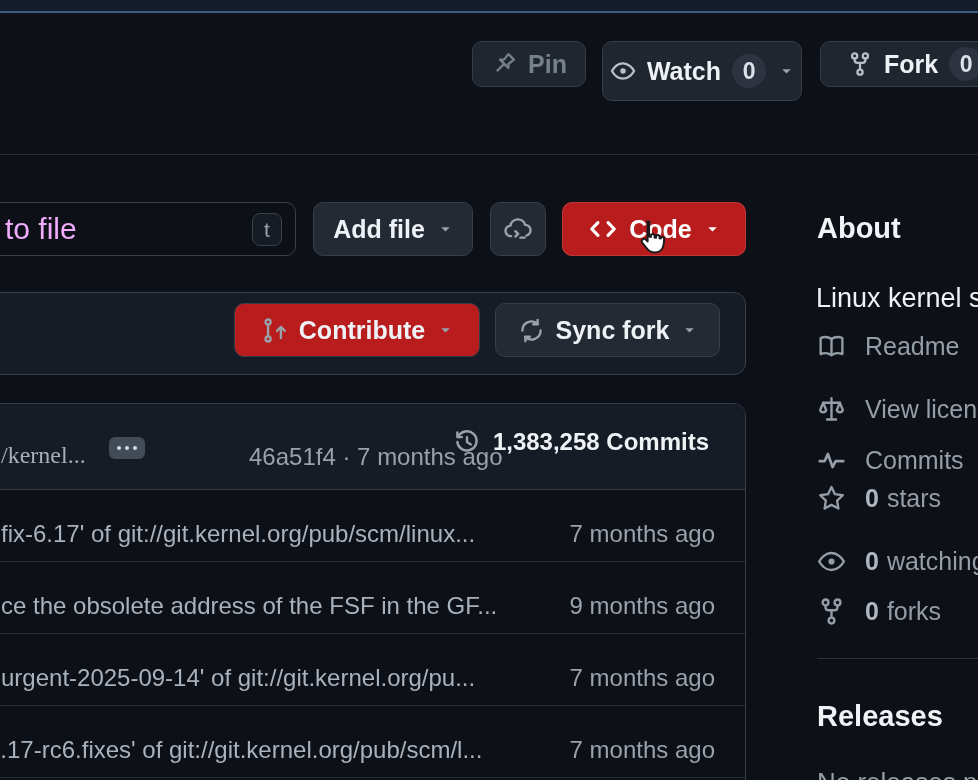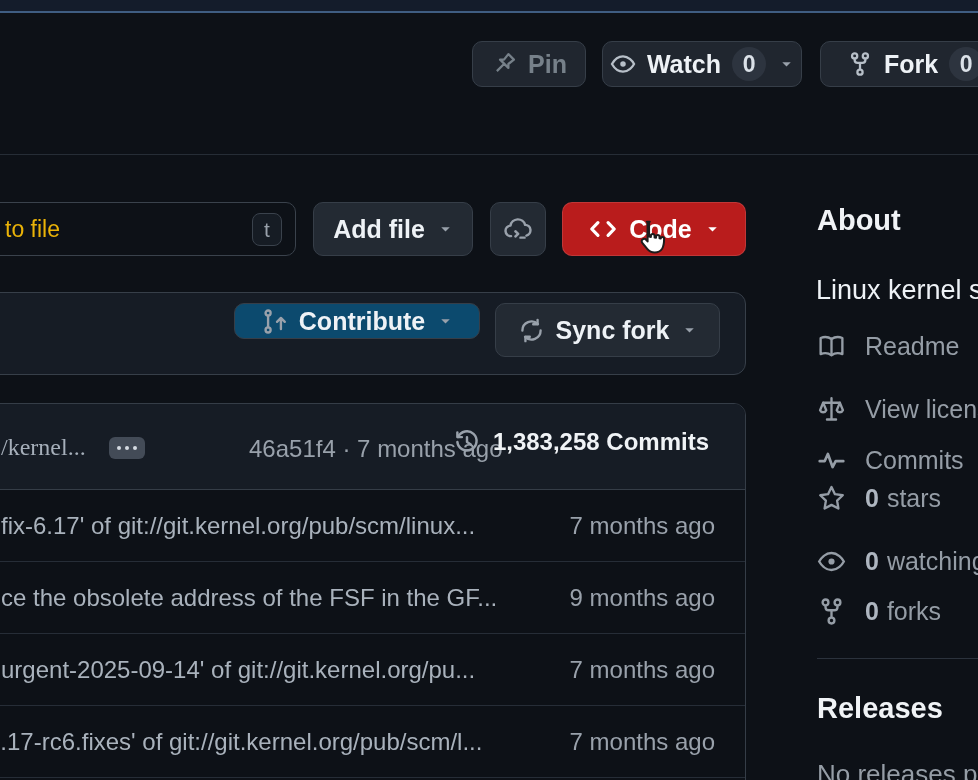--- a/index.html
+++ b/index.html
@@ -5,21 +5,21 @@
   html,body{margin:0;padding:0;background:#0d1117;}
   *{box-sizing:border-box;}
   #screen{
     position:relative;width:978px;height:780px;overflow:hidden;
     background:#0d1117;
     font-family:"Liberation Sans","DejaVu Sans",sans-serif;
     color:#e6edf3;
     padding-left:28px;
   }
   .abs{position:absolute;}
-  .nowrap{white-space:nowrap;}
+  .nowrap{white-space:nowrap;margin-top:8px;}
 
   
   .top-strip{left:0;top:0;width:978px;height:13px;background:#141c2b;border-bottom:2px solid #3f5d82;}
 
   
   .btn{
     display:flex;align-items:center;justify-content:center;gap:11px;
     background:#20262f;border:1px solid #363e48;border-radius:10px;
     color:#eef2f6;font-size:25px;font-weight:600;white-space:nowrap;
     cursor:pointer;
@@ -36,21 +36,21 @@
   .btn-green .caret{color:#ffffff;}
 
   .hdr-divider{left:0;top:154px;width:978px;height:1px;background:#262d36;}
 
   
   .goto-input{
     left:-70px;top:202px;width:366px;height:54px;
     border:1px solid #3a424c;border-radius:10px;background:#0d1117;
     display:flex;align-items:center;
   }
-  .goto-input .ph{margin-left:74px;font-size:23px;color:#eab308;}
+  .goto-input .ph{margin-left:74px;font-size:30px;color:#f0abfc;}
   .key-hint{
     position:absolute;right:13px;top:10px;width:30px;height:33px;
     border:1px solid #3a424c;border-radius:8px;background:#161c24;
     display:flex;align-items:center;justify-content:center;
     font-size:21px;color:#99a1ab;
   }
 
   
   .fork-banner{
     left:-60px;top:292px;width:806px;height:83px;
@@ -111,21 +111,21 @@
     <span style="display:flex;">
       <svg width="26" height="26" viewBox="0 0 16 16" fill="none" stroke="#768089" stroke-width="1.4" stroke-linejoin="round">
         <g transform="rotate(45 8 8)">
             <path d="M5.6 1.8h4.8l-.5 4.3 1.7 1.7H4.4l1.7-1.7Zm2.4 6v6.4"></path>
           </g>
       </svg>
     </span>
     <span class="dim">Pin</span>
   </button>
 
-  <button class="btn abs" style="left:602px;top:41px;width:200px;height:46px;">
+  <button class="btn abs" style="left:602px;top:41px;width:200px;height:60px;">
     <span style="display:flex;">
       <svg width="26" height="26" viewBox="0 0 16 16" fill="none" stroke="#b7bfc8" stroke-width="1.4">
         <path d="M8 3.3C4.6 3.3 2.1 6.4 1.2 8c.9 1.6 3.4 4.7 6.8 4.7S14 9.6 14.8 8C14 6.4 11.4 3.3 8 3.3Z"></path>
         <circle cx="8" cy="8" r="1.7" fill="#b7bfc8" stroke="none"></circle>
       </svg>
     </span>
     <span>Watch</span>
     <span class="counter">0</span>
     <span class="caret" style="display:flex;">
       <svg width="15" height="15" viewBox="0 0 16 16">
@@ -181,21 +181,21 @@
     <span>Code</span>
     <span class="caret" style="display:flex;">
       <svg width="15" height="15" viewBox="0 0 16 16">
           <path d="M3.5 5.5 8 10l4.5-4.5Z" fill="#ffffff"></path>
         </svg>
     </span>
   </button>
 
   <div class="abs fork-banner"></div>
 
-  <button class="btn abs" style="left:234px;top:303px;width:246px;height:36px;background:#0c4a6e;">
+  <button class="btn abs" style="left:234px;top:303px;width:246px;height:54px;background:#b91c1c;">
     <span style="display:flex;">
       <svg width="27" height="27" viewBox="0 0 16 16" fill="none" stroke="#99a1ab" stroke-width="1.4" stroke-linecap="round" stroke-linejoin="round">
         <circle cx="4.2" cy="3" r="1.5"></circle>
           <path d="M4.2 4.6v6.8"></path>
           <circle cx="4.2" cy="13" r="1.5"></circle>
         <path d="M11.8 12.5V6M9.5 8.2l2.3-2.3 2.3 2.3"></path>
       </svg>
     </span>
     <span>Contribute</span>
     <span class="caret" style="display:flex;">

